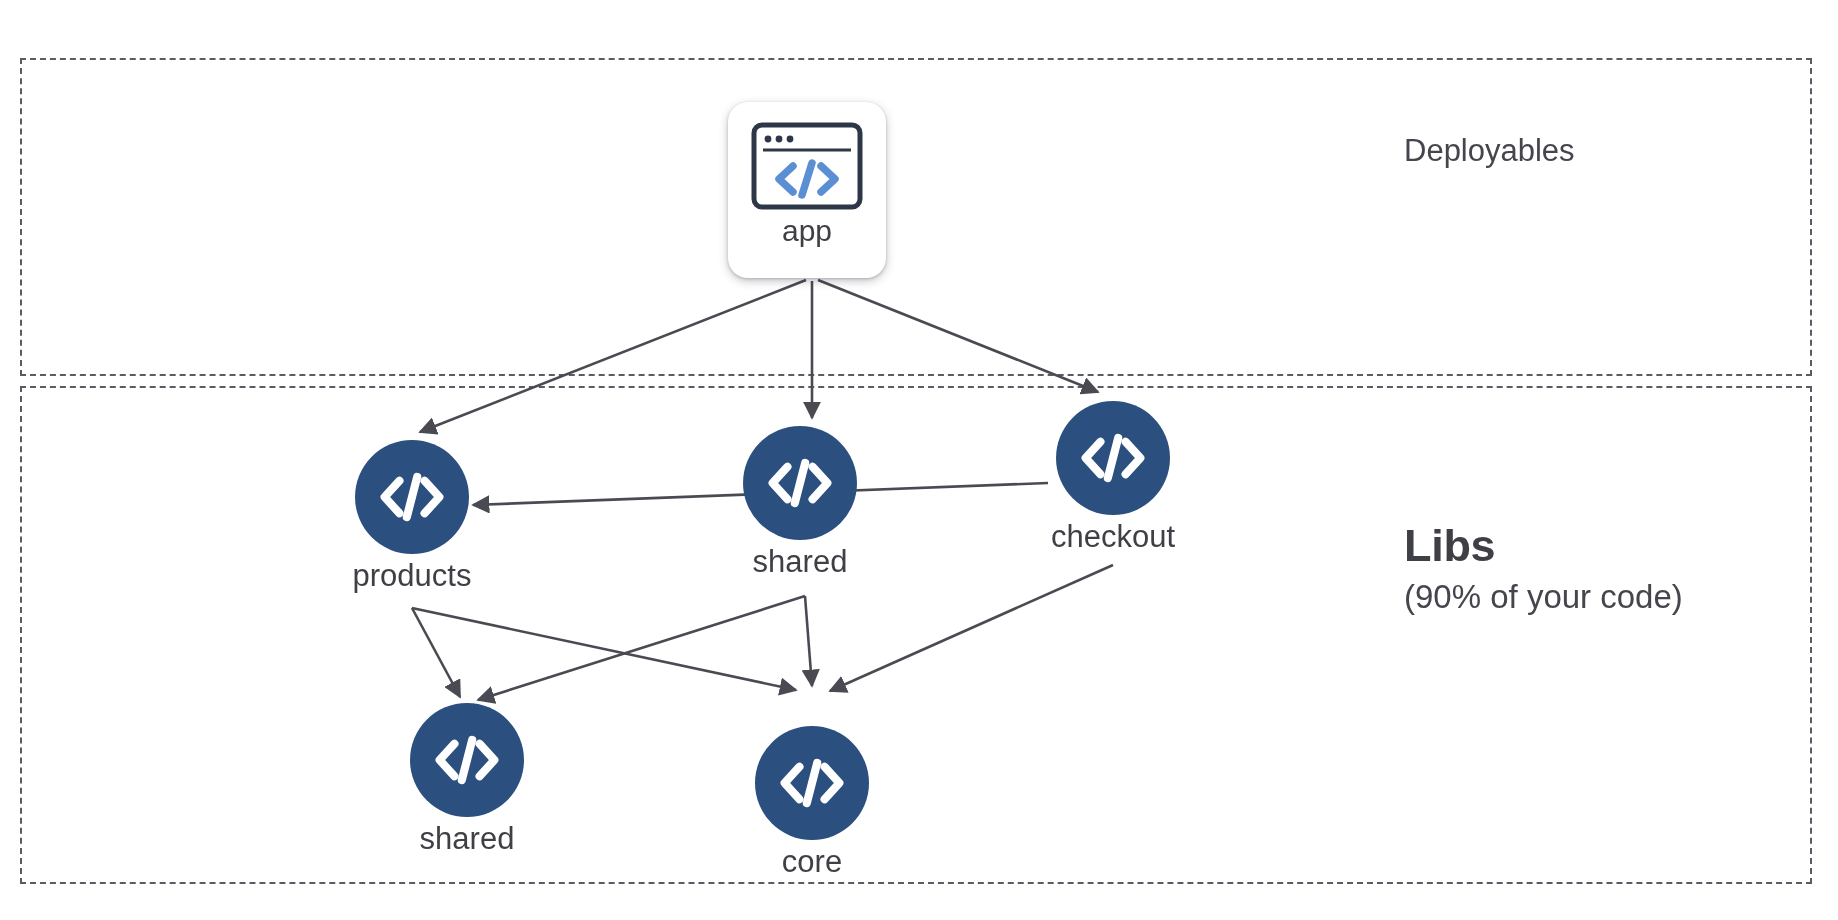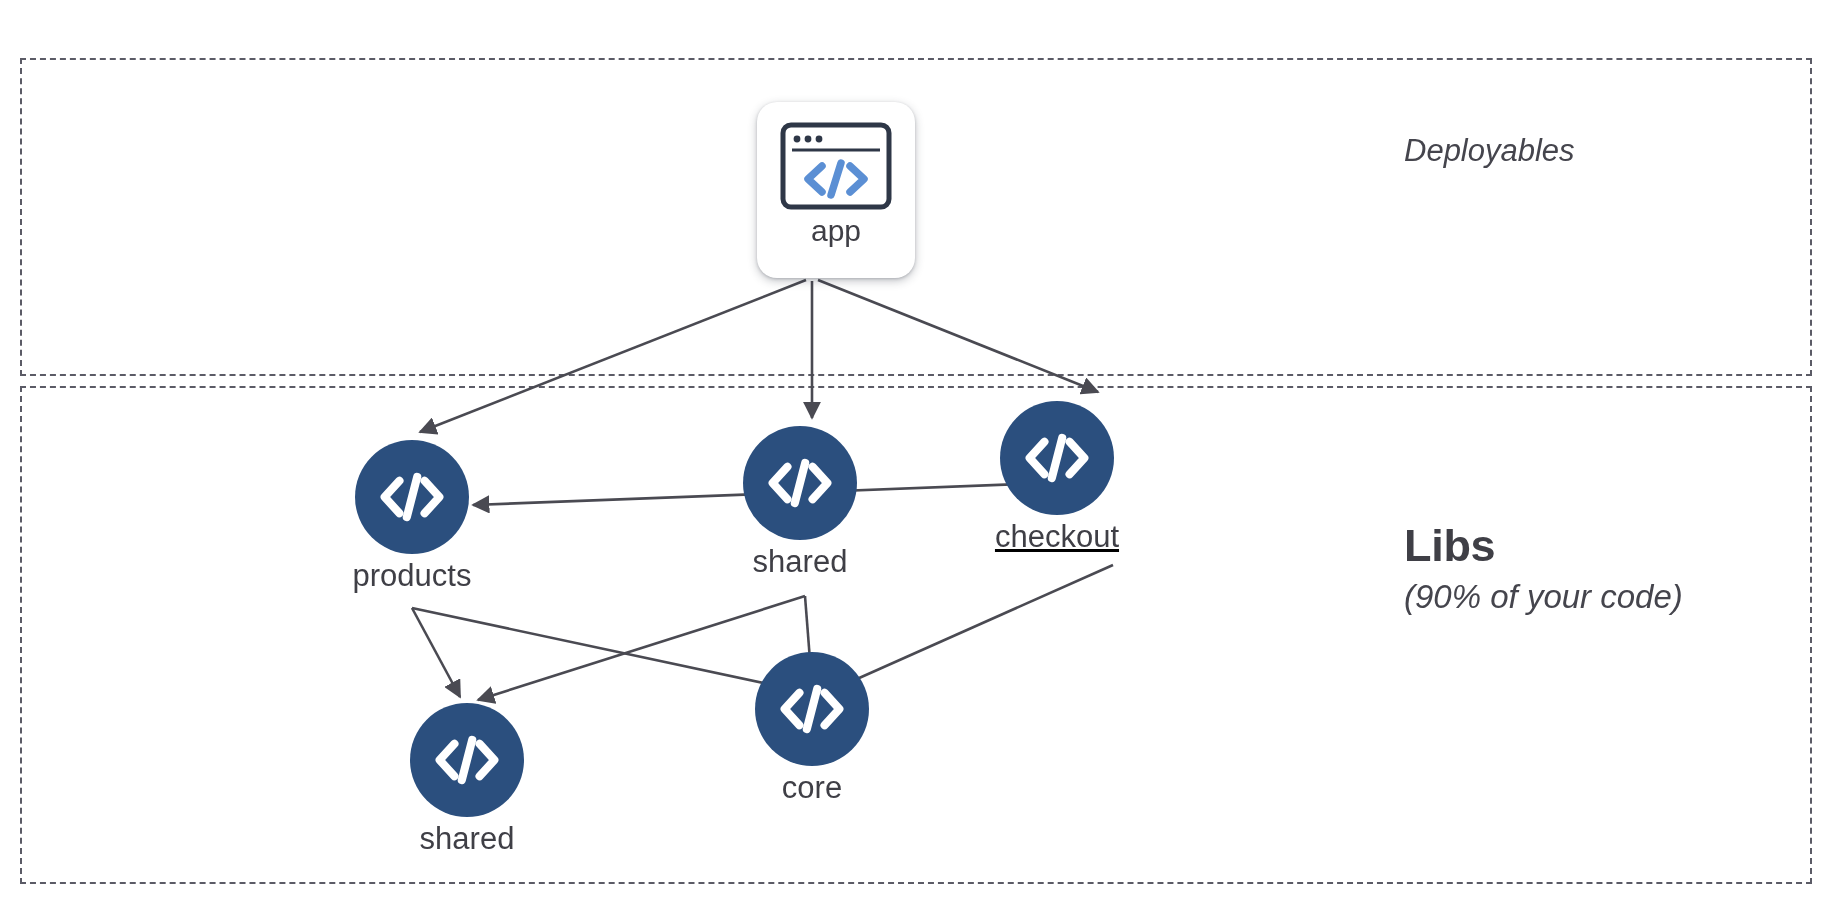--- a/index.html
+++ b/index.html
@@ -48,21 +48,20 @@
   }
   .region-caption .caption-title {
     display: block;
     font-weight: bold;
     letter-spacing: -0.3px;
   }
   .region-caption .caption-sub {
     display: block;
     font-weight: normal;
     color: #45454d;
-    font-style: italic;
   }
   #caption-apps {
     left: 1404px;
     top: 128px;
   }
   #caption-apps .caption-title { font-size: 45px; }
   #caption-apps .caption-sub   { font-size: 31px; margin-top: 5px; }
 
   #caption-libs {
     left: 1404px;
@@ -77,21 +76,21 @@
     left: 0;
     top: 0;
     width: 1838px;
     height: 920px;
     pointer-events: none;
   }
 
   
   #node-app {
     position: absolute;
-    left: 757px;
+    left: 728px;
     top: 102px;
     width: 158px;
     height: 176px;
     background: #ffffff;
     border-radius: 20px;
     box-shadow: 0 3px 10px rgba(40,45,60,0.28), 0 1px 3px rgba(40,45,60,0.22);
     display: flex;
     flex-direction: column;
     align-items: center;
     justify-content: flex-start;
@@ -204,21 +203,21 @@
         <g stroke="#ffffff" stroke-width="11" fill="none" stroke-linecap="round" stroke-linejoin="round">
           <polyline points="33,28 13,50 33,72"></polyline>
           <polyline points="67,28 87,50 67,72"></polyline>
           <line x1="57" y1="23" x2="43" y2="77"></line>
         </g>
       </svg>
     </div>
     <span class="lib-label">shared</span>
   </div>
 
-  <div class="lib-node" style="left:936px; top:401px; width:242px;text-decoration:underline;">
+  <div class="lib-node" style="left:992px; top:401px; width:242px;">
     <div class="lib-circle" style="width:114px;height:114px;">
       <svg viewBox="0 0 100 100" width="74" height="74">
         <g stroke="#ffffff" stroke-width="11" fill="none" stroke-linecap="round" stroke-linejoin="round">
           <polyline points="33,28 13,50 33,72"></polyline>
           <polyline points="67,28 87,50 67,72"></polyline>
           <line x1="57" y1="23" x2="43" y2="77"></line>
         </g>
       </svg>
     </div>
     <span class="lib-label">checkout</span>
@@ -230,21 +229,21 @@
         <g stroke="#ffffff" stroke-width="11" fill="none" stroke-linecap="round" stroke-linejoin="round">
           <polyline points="33,28 13,50 33,72"></polyline>
           <polyline points="67,28 87,50 67,72"></polyline>
           <line x1="57" y1="23" x2="43" y2="77"></line>
         </g>
       </svg>
     </div>
     <span class="lib-label">shared</span>
   </div>
 
-  <div class="lib-node" style="left:691px; top:652px; width:242px;">
+  <div class="lib-node" style="left:691px; top:726px; width:242px;">
     <div class="lib-circle" style="width:114px;height:114px;">
       <svg viewBox="0 0 100 100" width="74" height="74">
         <g stroke="#ffffff" stroke-width="11" fill="none" stroke-linecap="round" stroke-linejoin="round">
           <polyline points="33,28 13,50 33,72"></polyline>
           <polyline points="67,28 87,50 67,72"></polyline>
           <line x1="57" y1="23" x2="43" y2="77"></line>
         </g>
       </svg>
     </div>
     <span class="lib-label">core</span>

